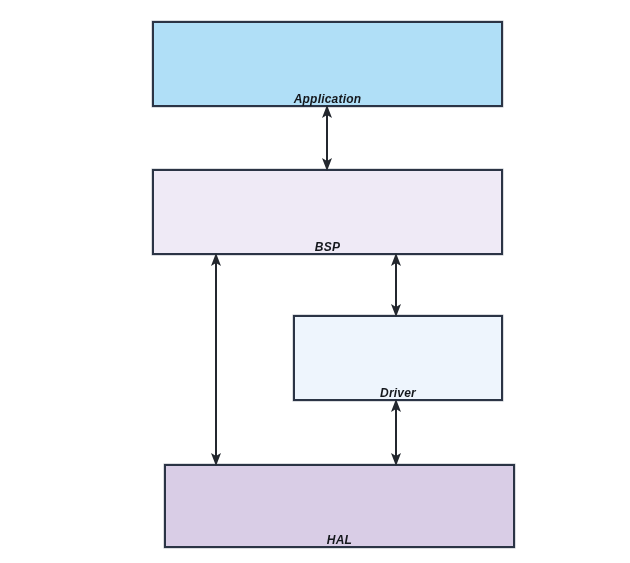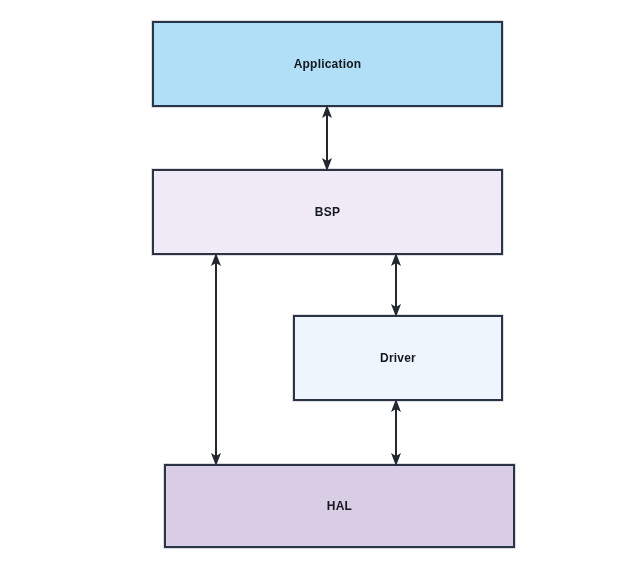--- a/index.html
+++ b/index.html
@@ -16,23 +16,24 @@
     width: 630px;
     height: 563px;
     background: #ffffff;
     overflow: hidden;
   }
   .node {
     position: absolute;
     box-sizing: border-box;
     border: 2px solid #2b3445;
     display: flex;
-    align-items: center;
+    align-items: flex-end;
     justify-content: center;
     box-shadow: 0 0 0 0.5px rgba(43,52,69,0.35);
+    font-style: italic;
   }
   .node-label {
     font-size: 12px;
     font-weight: bold;
     color: #15181d;
     letter-spacing: 0.2px;
     line-height: 1;
     text-align: center;
     white-space: nowrap;
   }

